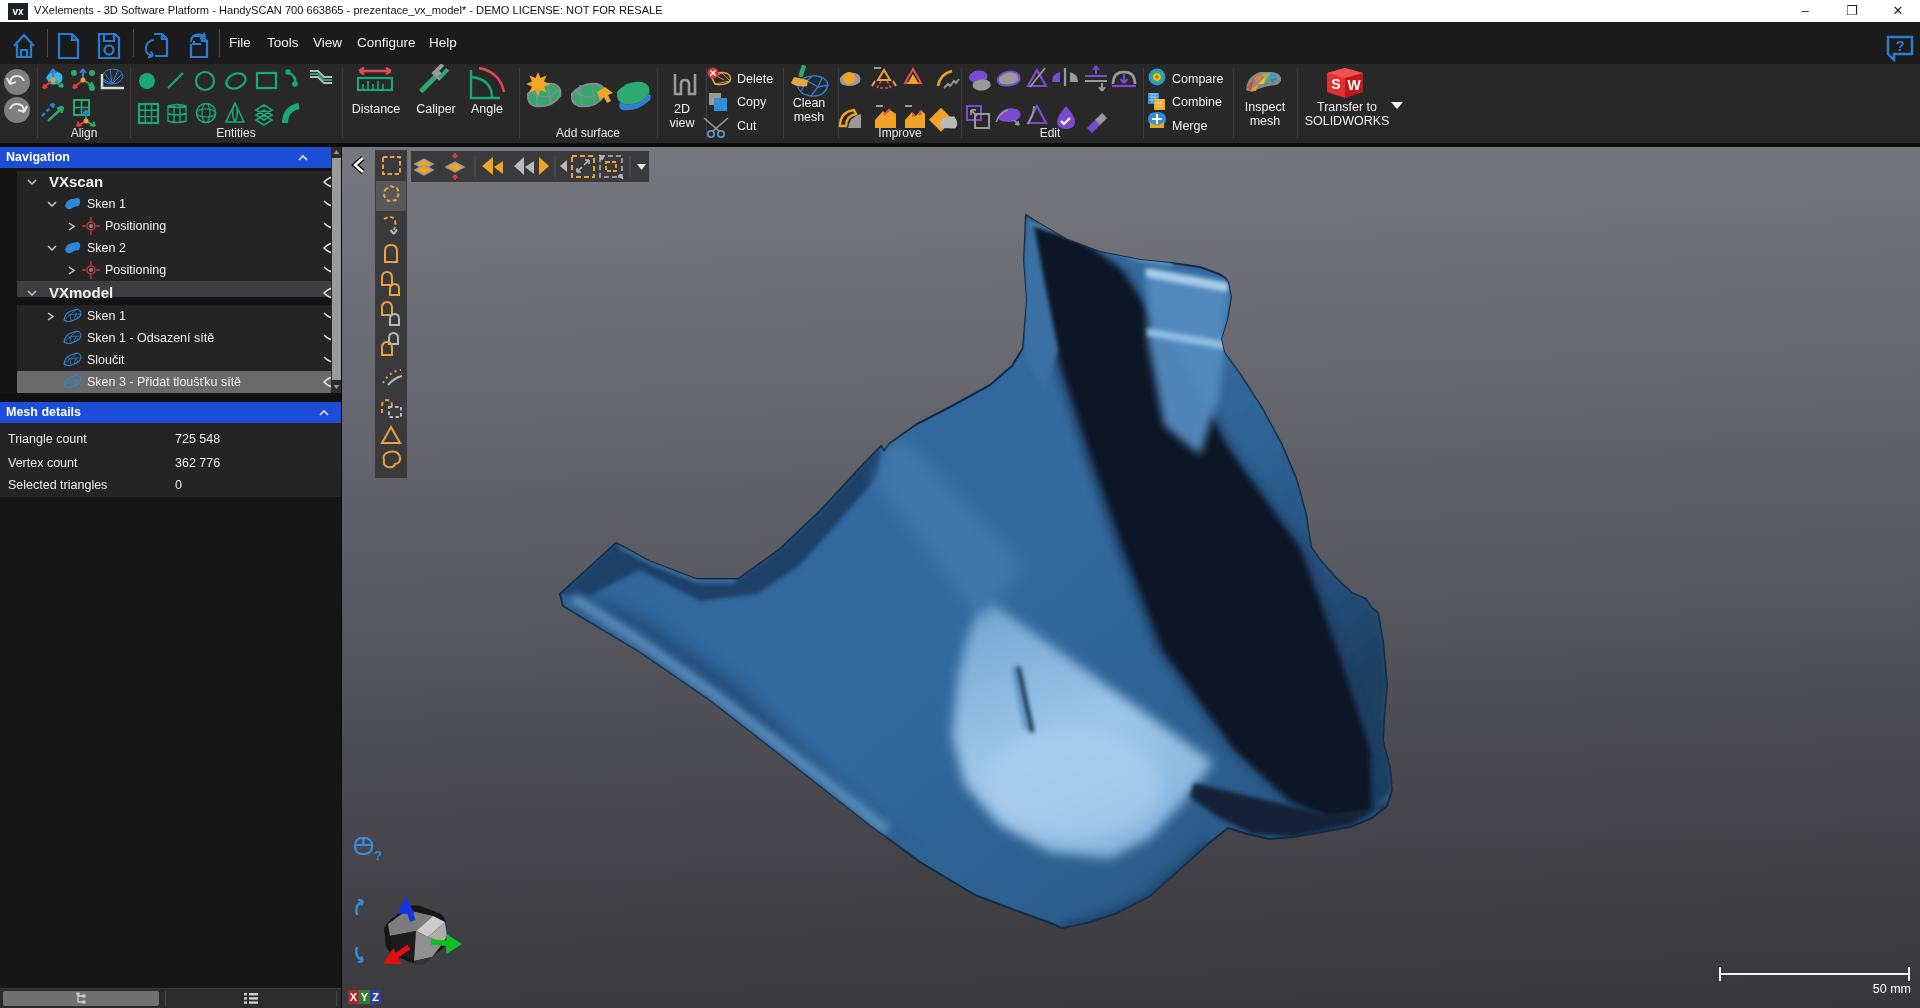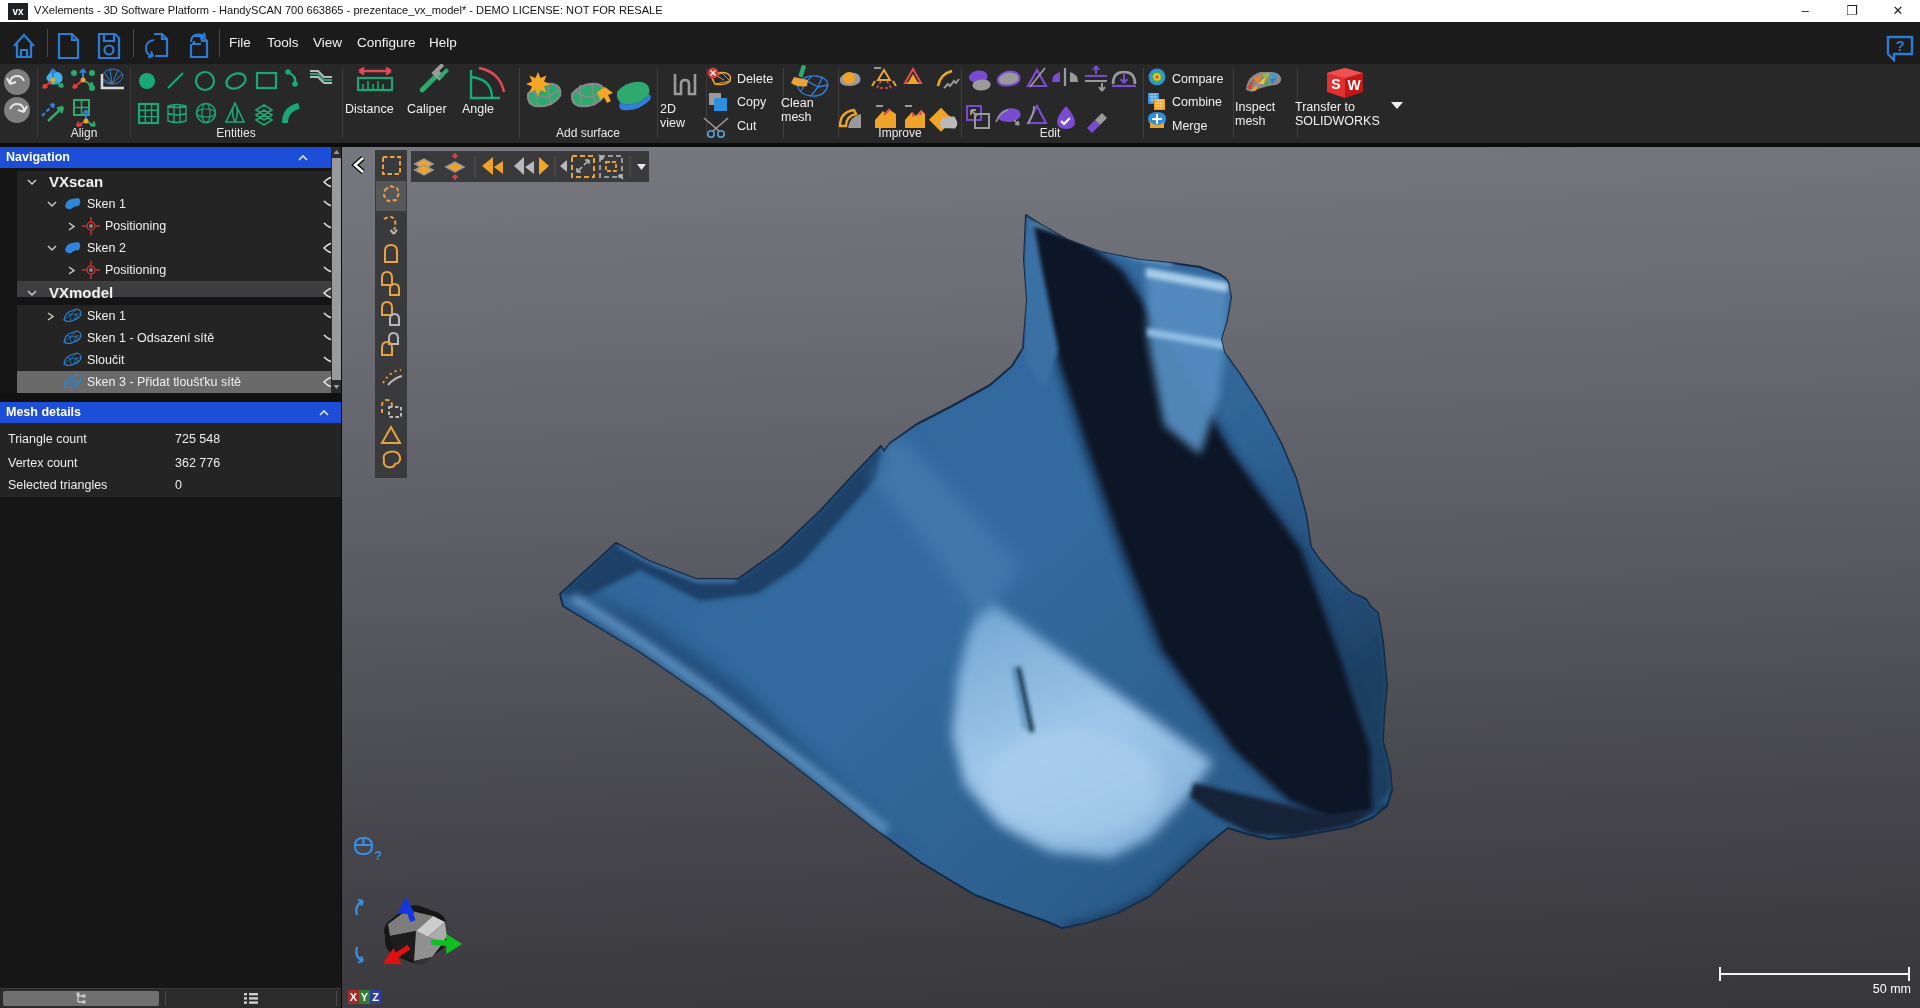--- a/index.html
+++ b/index.html
@@ -14,21 +14,21 @@
   text-align:center; line-height:21px; }
 
 #menubar { position:absolute; left:0; top:22px; width:1920px; height:42px; background:#1b1b1b; }
 .mbsep { position:absolute; top:7px; width:1px; height:28px; background:#4a4a4a; }
 .menuitem { position:absolute; top:13px; color:#f2f2f2; font-size:13.5px; }
 
 #ribbon { position:absolute; left:0; top:64px; width:1920px; height:79px; background:#282828; }
 #ribbonline { position:absolute; left:0; top:143px; width:1920px; height:4px; background:#0c0c0c; }
 .rsep { position:absolute; top:4px; width:1px; height:70px; background:#3e3e3e; }
 .glabel { position:absolute; top:62px; color:#e8e8e8; font-size:12px; text-align:center; }
-.blabel { position:absolute; color:#f0f0f0; font-size:12.5px; text-align:left; }
+.blabel { position:absolute; color:#f0f0f0; font-size:12.5px; text-align:center; }
 
 #leftpanel { position:absolute; left:0; top:147px; width:342px; height:861px; background:#141414; }
 #lpborder { position:absolute; left:341px; top:147px; width:2px; height:861px; background:#0a0a0a; }
 .phead { position:absolute; left:0; width:331px; height:21px; background:#1d4ed8; color:#fff;
   font-size:12.5px; font-weight:bold; line-height:21px; padding-left:6px; }
 .treerow { position:absolute; left:17px; width:331px; height:22px; color:#f0f0f0; font-size:12.5px;
   line-height:22px; background:#242424; }
 .tr-big { font-weight:bold; font-size:15px; }
 .mdrow { position:absolute; left:0; width:331px; height:22px; color:#ededed; font-size:12.5px; line-height:22px; }
 .mdval { position:absolute; left:175px; }

